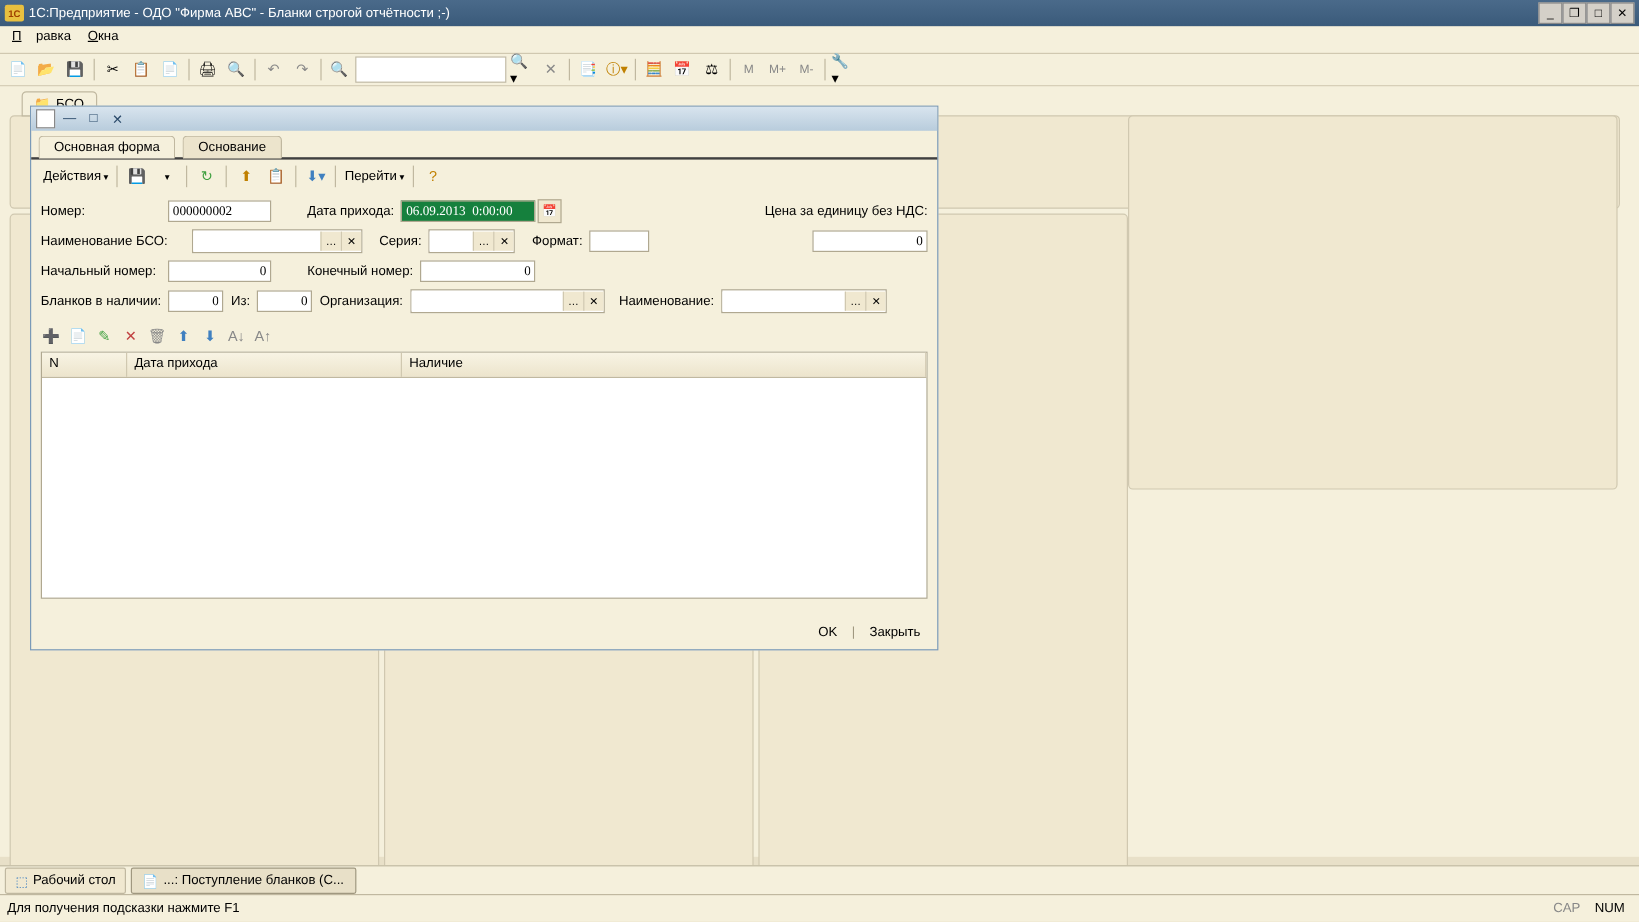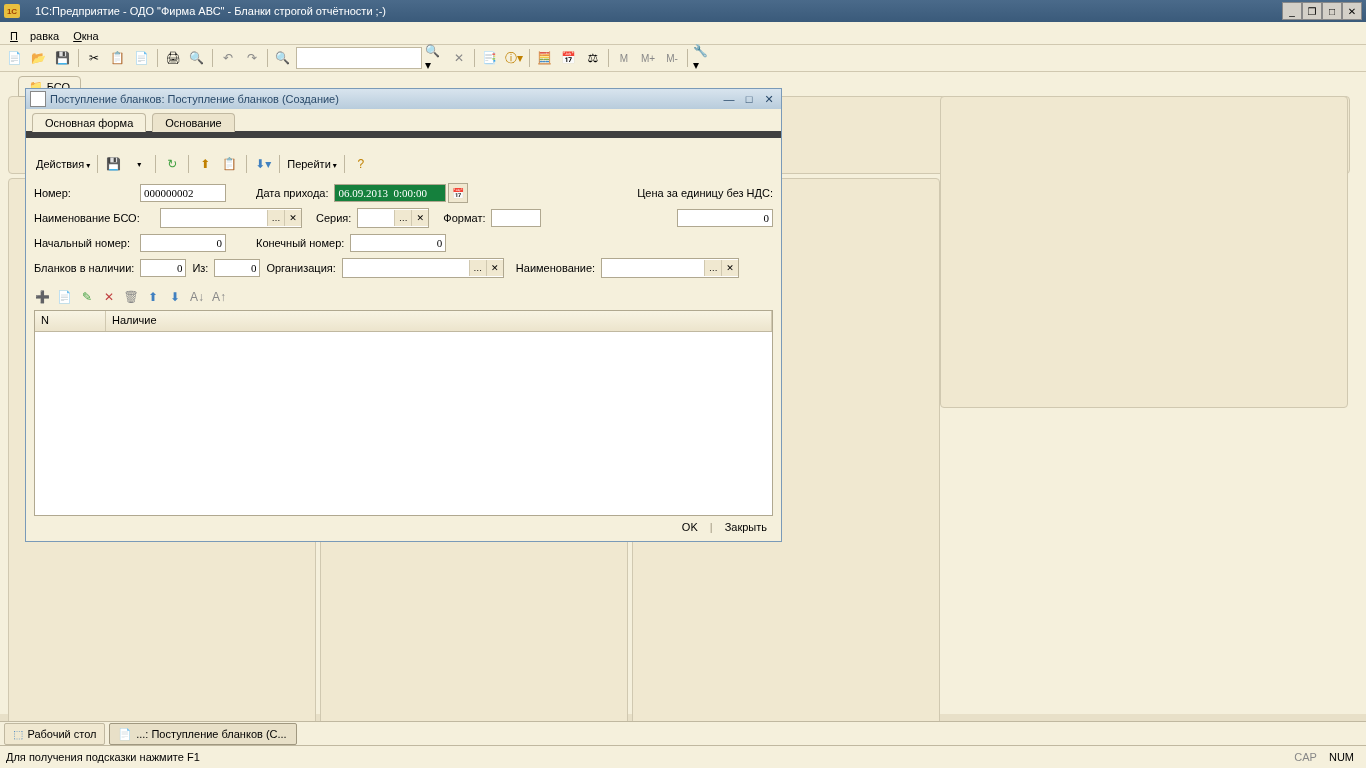--- a/index.html
+++ b/index.html
@@ -1,41 +1,41 @@
 <!DOCTYPE html>
 <html><head>
 <meta charset="utf-8">
 <style>
 html,body{margin:0;padding:0;width:1366px;height:768px;font-family:Tahoma,Arial,sans-serif;font-size:11px;background:#e8e0c8;overflow:hidden;color:#000}
 .titlebar{height:22px;background:linear-gradient(#4a6a8a,#3a5a7a);display:flex;align-items:center;color:#fff;font-size:11px;padding:0 4px}
-.titlebar .logo{width:16px;height:14px;background:#e8c040;border-radius:2px;margin-right:15px;display:flex;align-items:center;justify-content:center;font-size:8px;font-weight:bold;color:#a04000}
+.titlebar .logo{width:16px;height:14px;background:#e8c040;border-radius:2px;margin-right:4px;display:flex;align-items:center;justify-content:center;font-size:8px;font-weight:bold;color:#a04000}
 .titlebar .title{flex:1}
 .winbtns{display:flex;gap:0}
 .winbtn{width:18px;height:16px;background:#d4d0c8;border:1px solid #888;display:flex;align-items:center;justify-content:center;font-size:10px;font-family:Arial;cursor:pointer;color:#000}
-.menubar{height:22px;background:#f5f0dc;display:flex;align-items:flex-end;padding:0 4px;gap:2px;border-bottom:1px solid #d0c8b0}
+.menubar{height:22px;background:#f5f0dc;display:flex;align-items:flex-start;padding:0 4px;gap:2px;border-bottom:1px solid #d0c8b0}
 .menubar span{padding:2px 6px;cursor:pointer}
 .menubar u{text-decoration:underline}
 .toolbar{height:26px;background:#f5f0dc;display:flex;align-items:center;padding:0 4px;gap:2px;border-bottom:1px solid #d0c8b0}
 .tbtn{width:20px;height:20px;border:1px solid transparent;display:flex;align-items:center;justify-content:center;font-size:12px;cursor:pointer;border-radius:2px}
 .tsep{width:1px;height:18px;background:#c0b8a0;margin:0 2px}
 .tsearch{width:120px;height:18px;border:1px solid #c0b8a0;background:#fff}
 .workspace{position:relative;height:630px;background:#f5f0dc;padding:6px}
 .panel-bg{position:absolute;background:#f0e8d0;border:1px solid #d0c8b0;border-radius:4px}
 .tab-strip{position:absolute;left:18px;top:4px;display:flex}
 .tab-bg{padding:3px 10px;background:#f5f0dc;border:1px solid #c0b8a0;border-radius:4px 4px 0 0;display:flex;align-items:center;gap:4px;font-size:11px;cursor:pointer}
 .dialog{position:absolute;left:25px;top:16px;width:755px;height:452px;background:#f5f0dc;border:1px solid #7a9ab8}
 .dlg-title{height:20px;background:linear-gradient(#d8e4ee,#b8ccdc);display:flex;align-items:center;padding:0 4px;color:#2a4a6a;font-size:11px}
 .dlg-title .ico{width:14px;height:14px;background:#fff;border:1px solid #888;margin-right:4px}
 .dlg-title .t{flex:1}
 .dlg-winbtns{display:flex;gap:4px}
 .dlg-winbtn{width:16px;height:14px;display:flex;align-items:center;justify-content:center;cursor:pointer;font-size:11px;color:#2a4a6a}
 .dlg-tabs{display:flex;padding:4px 6px 0 6px;gap:6px}
 .dlg-tab{padding:3px 12px;background:#ece4cc;border:1px solid #c0b8a0;border-bottom:none;border-radius:4px 4px 0 0;cursor:pointer;font-size:11px}
 .dlg-tab.active{background:#f5f0dc;font-weight:normal}
-.dlg-body{border-top:7px solid #404040;margin-top:-1px;padding:12px 8px}
+.dlg-body{border-top:2px solid #404040;margin-top:-1px;padding:0 8px}
 .dlg-toolbar{display:flex;align-items:center;gap:3px;padding:2px 0;height:24px}
 .dlg-toolbar .lbl{padding:0 2px;cursor:pointer}
 .dlg-toolbar .drop::after{content:"▾";font-size:8px;margin-left:2px}
 .form-row{display:flex;align-items:center;gap:6px;margin:5px 0;height:20px}
 .form-row label{white-space:nowrap}
 .inp{height:18px;border:1px solid #b0a890;background:#fff;padding:0 3px;font-size:11px;font-family:Tahoma;box-sizing:border-box}
 .inp.num{text-align:right}
 .inp.sel{background:#15803d;color:#fff}
 .ellipsis-field{display:flex;height:18px;border:1px solid #b0a890;background:#fff;align-items:center}
 .ellipsis-field input{border:none;outline:none;flex:1;min-width:0;height:16px;padding:0 2px;font-size:11px;font-family:Tahoma}
@@ -120,21 +120,20 @@
   <div class="tab-strip">
     <div class="tab-bg">
       <span style="color:#4080c0">📁</span>
       <span>БСО</span>
     </div>
   </div>
 
   <div class="dialog">
     <div class="dlg-title">
       <div class="ico"></div>
-      <div class="t">Поступление бланков: Поступление бланков (Создание)</div>
       <div class="dlg-winbtns">
         <div class="dlg-winbtn">—</div>
         <div class="dlg-winbtn">□</div>
         <div class="dlg-winbtn">✕</div>
       </div>
     </div>
     <div class="dlg-tabs">
       <div class="dlg-tab active">Основная форма</div>
       <div class="dlg-tab">Основание</div>
     </div>
@@ -220,20 +219,21 @@
         <div class="gbtn" style="color:#888">🗑</div>
         <div class="gbtn" style="color:#4080c0">⬆</div>
         <div class="gbtn" style="color:#4080c0">⬇</div>
         <div class="gbtn" style="color:#888">A↓</div>
         <div class="gbtn" style="color:#888">A↑</div>
       </div>
 
       <div class="grid">
         <div class="grid-head">
           <div style="width:58px">N</div>
+          <div style="width:216px">Дата прихода</div>
           <div style="flex:1">Наличие</div>
         </div>
       </div>
     </div>
 
     <div class="dlg-footer">
       <span>OK</span>
       <span class="fsep">|</span>
       <span>Закрыть</span>
     </div>

